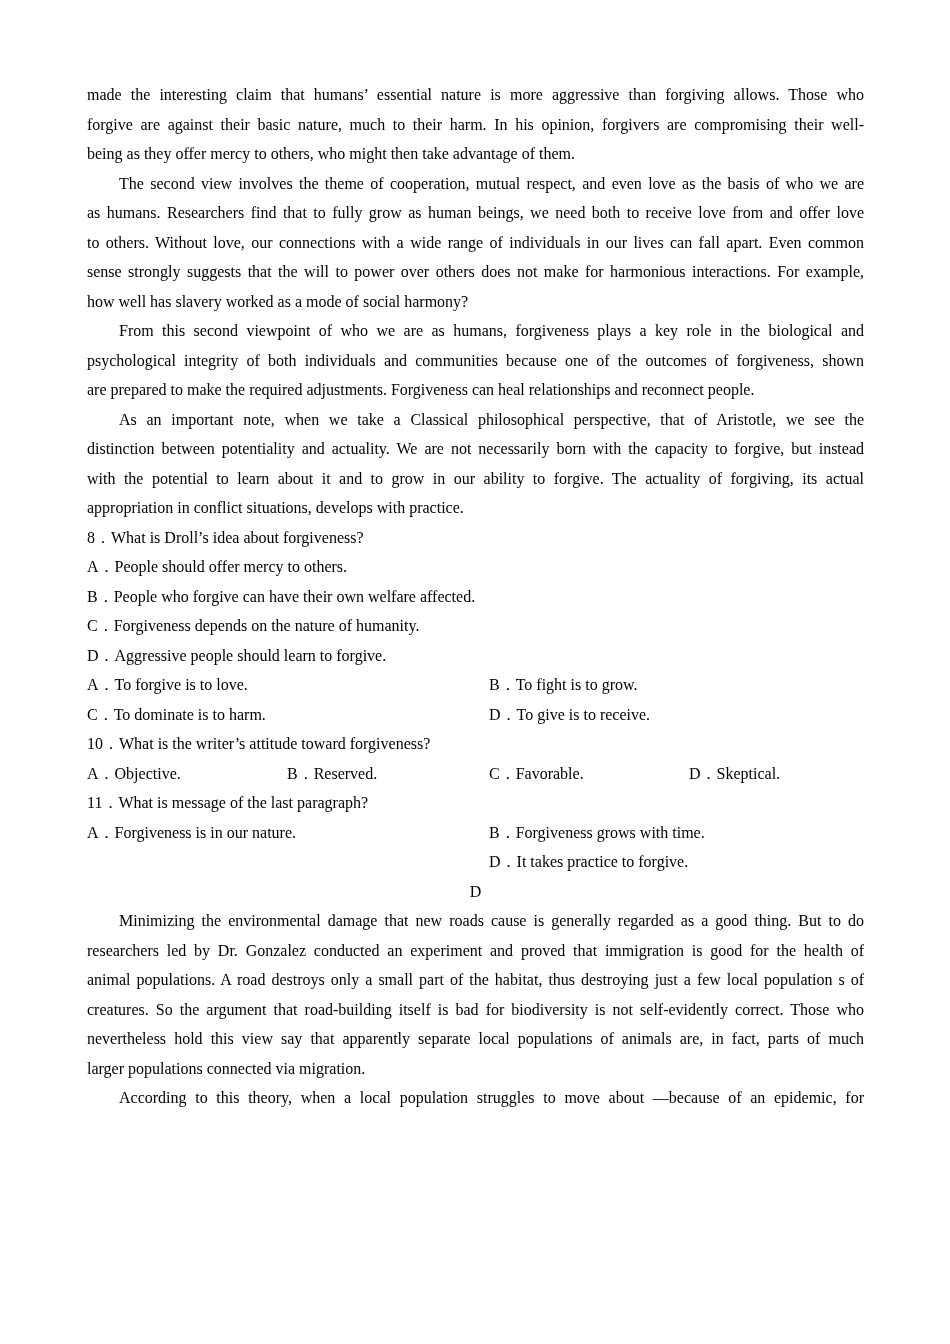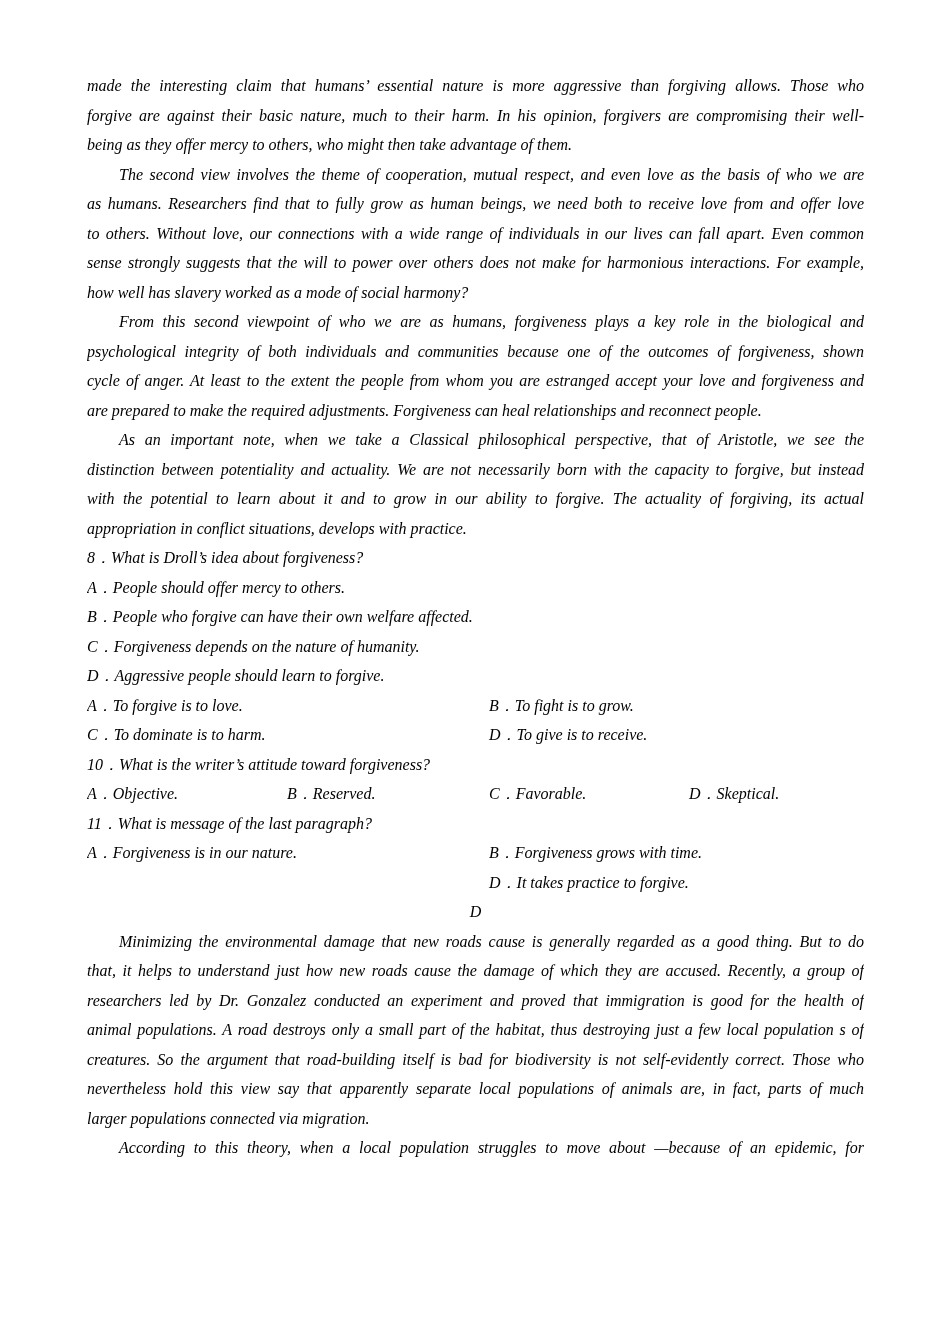--- a/index.html
+++ b/index.html
@@ -12,23 +12,22 @@
     height: 1344px;
     position: relative;
     font-family: "Liberation Serif", "DejaVu Serif", serif;
     font-size: 16px;
     color: #000000;
     overflow: hidden;
   }
   .page-content {
     position: absolute;
     left: 87px;
-    top: 71px;
+    top: 80px;
     width: 777px;
-    font-style: italic;
   }
   .line {
     height: 29.5px;
     line-height: 29.5px;
     overflow: hidden;
   }
   
   .line.j {
     text-align: justify;
     text-align-last: justify;
@@ -73,21 +72,20 @@
     <div class="line j">made the interesting claim that humans’ essential nature is more aggressive than forgiving allows. Those who</div>
     <div class="line j">forgive are against their basic nature, much to their harm. In his opinion, forgivers are compromising their well-</div>
     <div class="line l">being as they offer mercy to others, who might then take advantage of them.</div>
     <div class="line ji">The second view involves the theme of cooperation, mutual respect, and even love as the basis of who we are</div>
     <div class="line j">as humans. Researchers find that to fully grow as human beings, we need both to receive love from and offer love</div>
     <div class="line j">to others. Without love, our connections with a wide range of individuals in our lives can fall apart. Even common</div>
     <div class="line j">sense strongly suggests that the will to power over others does not make for harmonious interactions. For example,</div>
     <div class="line l">how well has slavery worked as a mode of social harmony?</div>
     <div class="line ji">From this second viewpoint of who we are as humans, forgiveness plays a key role in the biological and</div>
     <div class="line j">psychological integrity of both individuals and communities because one of the outcomes of forgiveness, shown</div>
-    <div class="line j">cycle of anger. At least to the extent the people from whom you are estranged accept your love and forgiveness and</div>
     <div class="line l">are prepared to make the required adjustments. Forgiveness can heal relationships and reconnect people.</div>
     <div class="line ji">As an important note, when we take a Classical philosophical perspective, that of Aristotle, we see the</div>
     <div class="line j">distinction between potentiality and actuality. We are not necessarily born with the capacity to forgive, but instead</div>
     <div class="line j">with the potential to learn about it and to grow in our ability to forgive. The actuality of forgiving, its actual</div>
     <div class="line l">appropriation in conflict situations, develops with practice.</div>
     <div class="line q">8．What is Droll’s idea about forgiveness?</div>
     <div class="line o">A．People should offer mercy to others.</div>
     <div class="line o">B．People who forgive can have their own welfare affected.</div>
     <div class="line o">C．Forgiveness depends on the nature of humanity.</div>
     <div class="line o">D．Aggressive people should learn to forgive.</div>
@@ -110,20 +108,19 @@
     <div class="line cols">
       <span style="left: 0px;">A．Forgiveness is in our nature.</span>
       <span style="left: 402px;">B．Forgiveness grows with time.</span>
     </div>
     <div class="line cols">
       <span style="left: 0px; margin-top: 44px;">C．Actuality is based on potentiality.</span>
       <span style="left: 402px;">D．It takes practice to forgive.</span>
     </div>
     <div class="line c">D</div>
     <div class="line ji">Minimizing the environmental damage that new roads cause is generally regarded as a good thing. But to do</div>
-    <div class="line j">that, it helps to understand just how new roads cause the damage of which they are accused. Recently, a group of</div>
     <div class="line j">researchers led by Dr. Gonzalez conducted an experiment and proved that immigration is good for the health of</div>
     <div class="line j">animal populations. A road destroys only a small part of the habitat, thus destroying just a few local population s of</div>
     <div class="line j">creatures. So the argument that road-building itself is bad for biodiversity is not self-evidently correct. Those who</div>
     <div class="line j">nevertheless hold this view say that apparently separate local populations of animals are, in fact, parts of much</div>
     <div class="line l">larger populations connected via migration.</div>
     <div class="line ji">According to this theory, when a local population struggles to move about —because of an epidemic, for</div>
   </div>
 
 </body></html>

